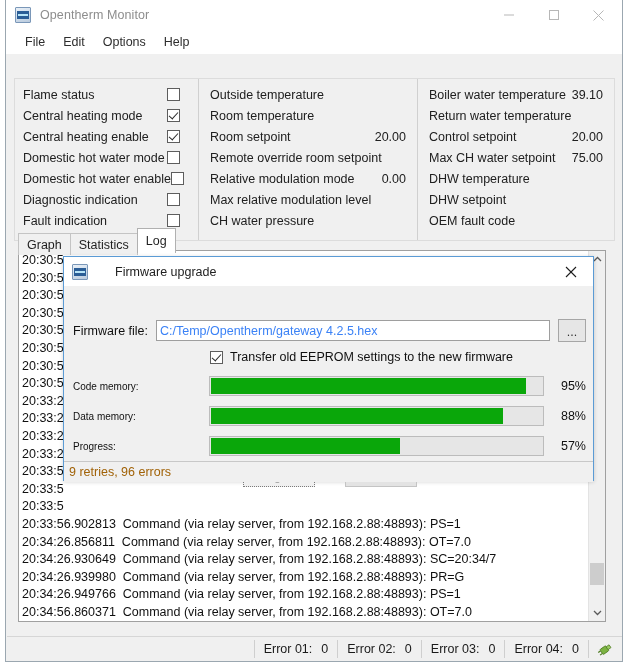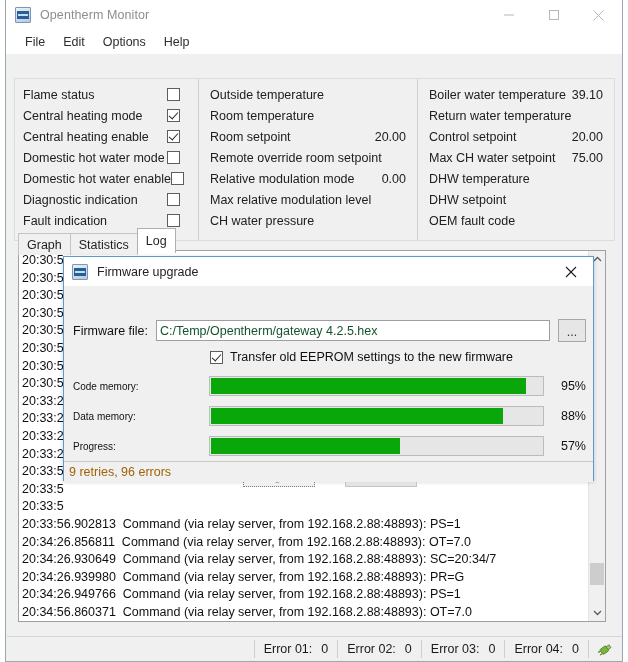--- a/index.html
+++ b/index.html
@@ -269,21 +269,21 @@
     background: #2a5d96;
   }
   #fw-icon::after {
     content: "";
     position: absolute;
     left: 2px; top: 6px;
     width: 10px; height: 2px;
     background: #b7e4f7;
   }
   #fw-title {
-    margin-left: 9px;
+    margin-left: 27px;
     font-size: 12.5px;
     color: #222;
   }
   #fw-close {
     position: absolute;
     right: 0; top: 0;
     width: 44px; height: 29px;
     display: flex; align-items: center; justify-content: center;
     color: #1d1d1d;
   }
@@ -303,21 +303,21 @@
     color: #101010;
   }
   #fw-file-input {
     flex: 1;
     height: 21px;
     background: #ffffff;
     border: 1px solid #9e9e9e;
     box-sizing: border-box;
     font-size: 12.5px;
     font-family: "Liberation Sans", sans-serif;
-    color: #14532d;
+    color: #3b82f6;
     padding: 0 3px;
     line-height: 19px;
     outline: none;
   }
   #fw-browse {
     width: 28px; height: 23px;
     margin-left: 8px;
     background: #e6e6e6;
     border: 1px solid #a6a6a6;
     box-sizing: border-box;

